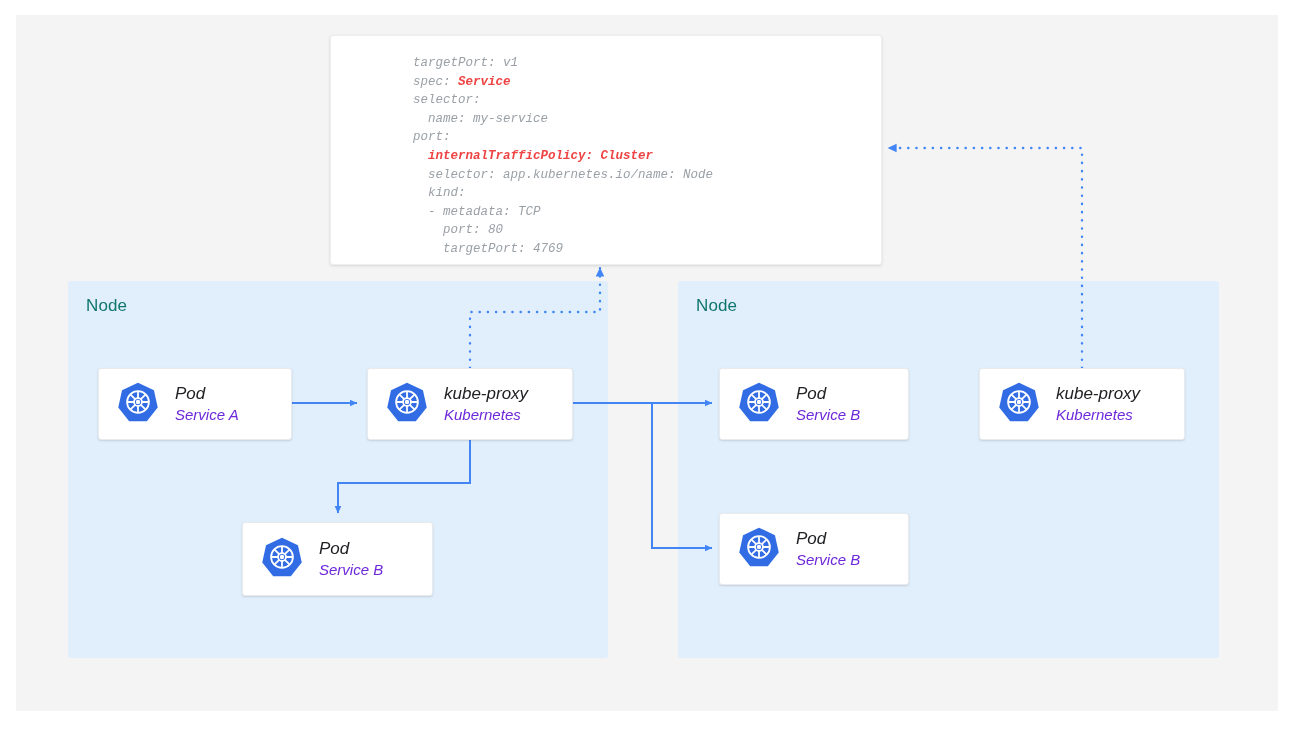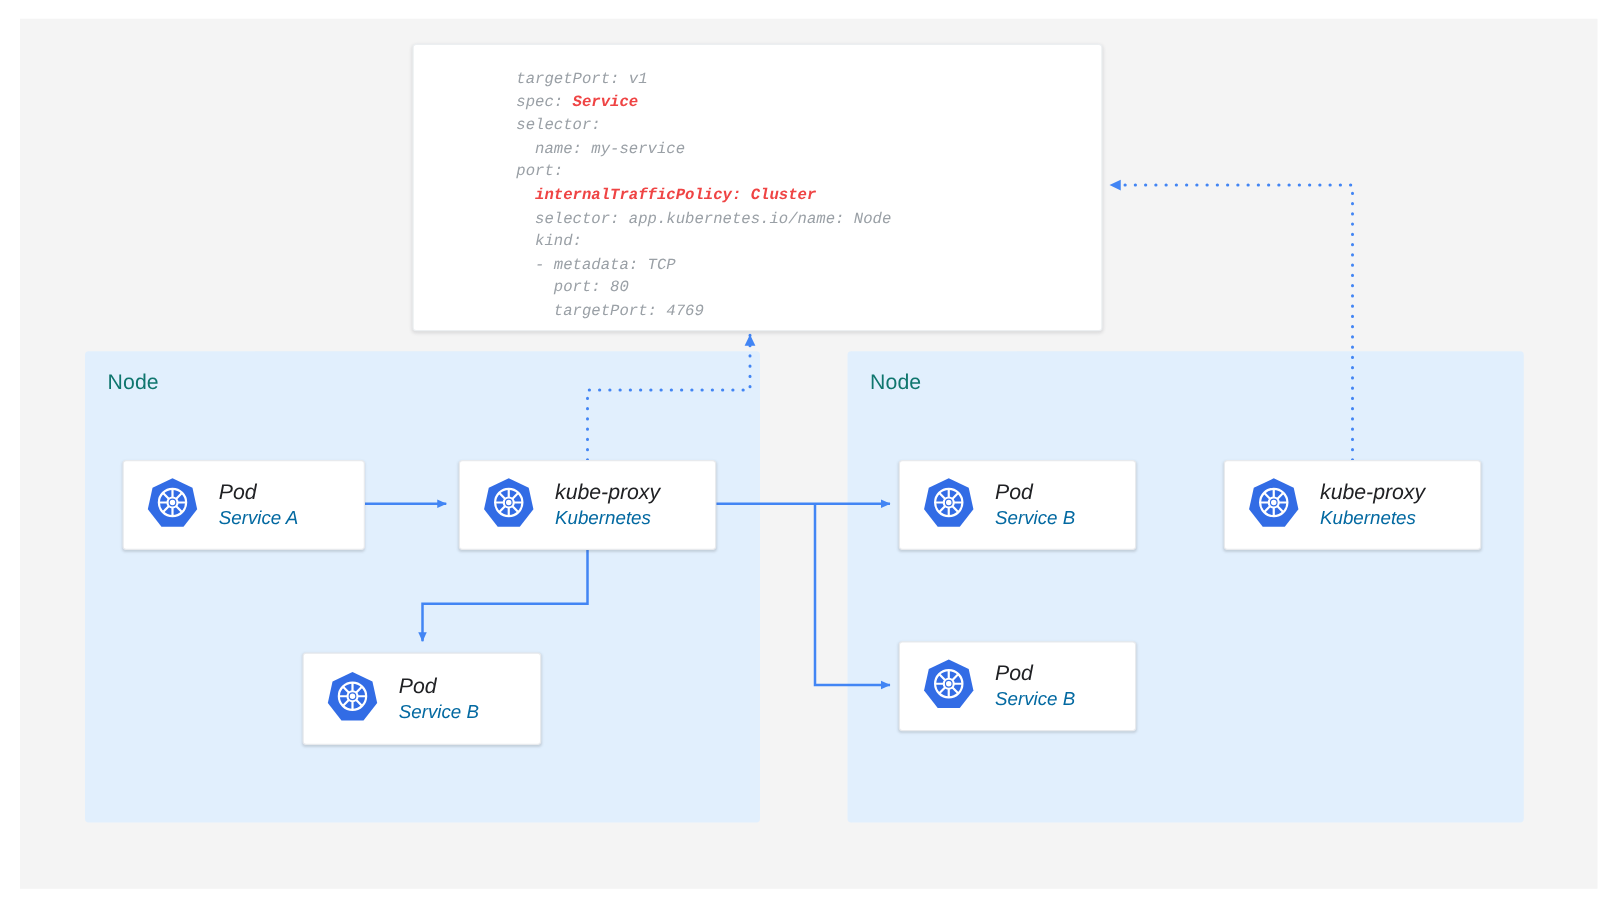--- a/index.html
+++ b/index.html
@@ -8,21 +8,21 @@
   #panel{position:absolute;left:16px;top:15px;width:1262px;height:696px;background:#f4f4f4;}
 
   .node-box{position:absolute;background:#e1effd;border-radius:3px;}
   .node-label{position:absolute;font-size:17px;color:#0f766e;letter-spacing:.1px;}
 
   .card{position:absolute;background:#ffffff;border:1px solid #e8eaed;border-radius:3px;
         box-shadow:0 1px 2px rgba(60,64,67,.18);display:flex;align-items:center;box-sizing:border-box;}
   .card .k8s{flex:0 0 auto;margin-left:18px;}
   .card .txt{margin-left:16px;display:flex;flex-direction:column;justify-content:center;line-height:1.18;font-style:italic;}
   .card .t1{font-size:17px;color:#202124;}
-  .card .t2{font-size:15px;color:#0369a1;margin-top:2px;}
+  .card .t2{font-size:15px;color:#6d28d9;margin-top:2px;}
 
   #yaml{position:absolute;left:330px;top:35px;width:550px;height:228px;background:#ffffff;
         border:1px solid #eceff1;border-radius:3px;box-shadow:0 1px 3px rgba(60,64,67,.16);}
   #yaml pre{margin:0;padding:18px 0 0 82px;font-family:"Liberation Mono",monospace;
         font-style:italic;font-size:12.5px;line-height:18.6px;color:#9aa0a6;white-space:pre;}
   #yaml b{font-weight:bold;color:#ef4444;font-style:italic;}
 
   svg.wires{position:absolute;left:0;top:0;width:1296px;height:729px;pointer-events:none;}
 </style>
 </head>

